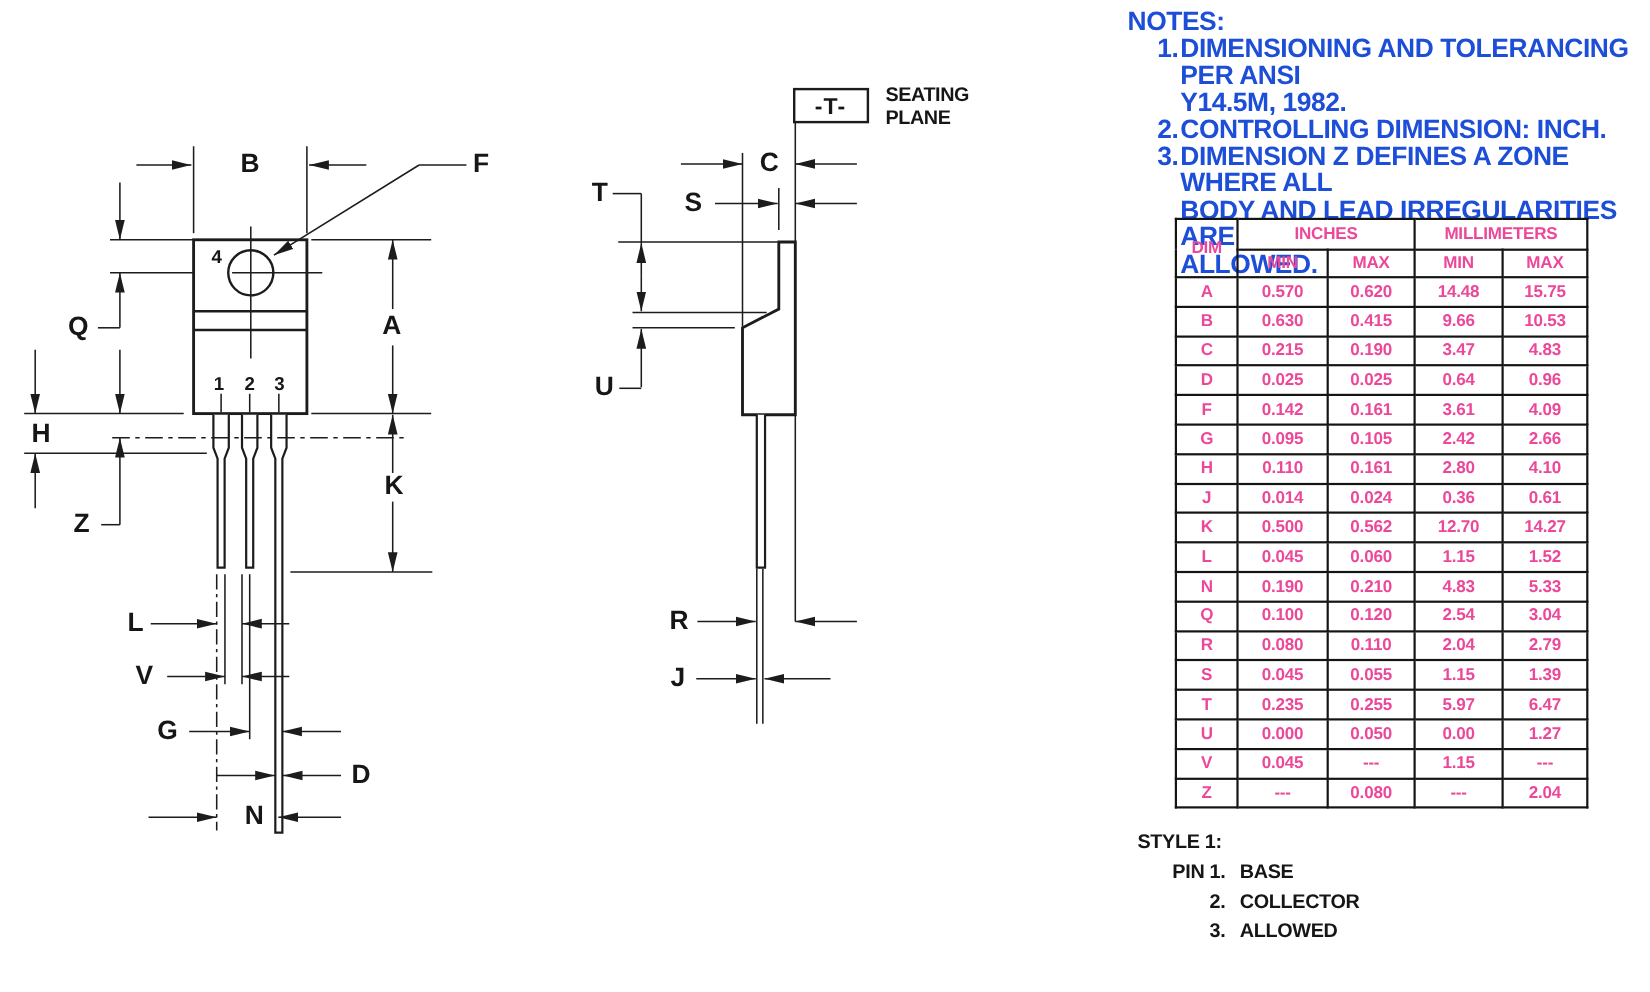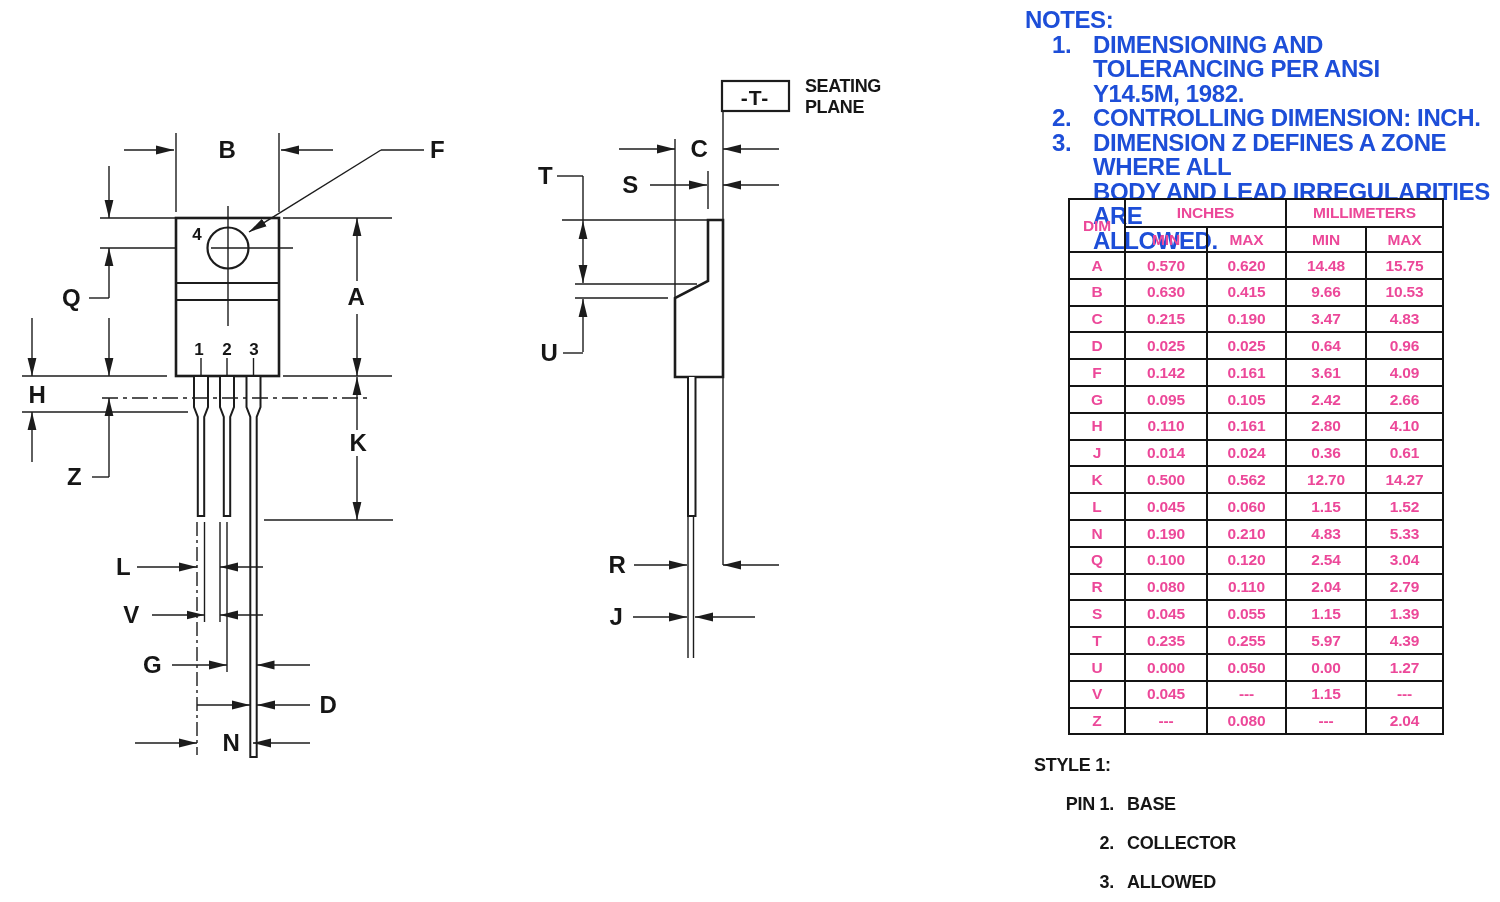--- a/index.html
+++ b/index.html
@@ -13,34 +13,34 @@
   svg text{font-family:"Liberation Sans",sans-serif;font-weight:700;fill:#161616;}
   svg text.dl{font-size:24px;text-anchor:middle;dominant-baseline:central;letter-spacing:-0.5px;}
   svg text.pn{font-size:17px;text-anchor:middle;dominant-baseline:central;}
   svg text.st{font-size:18px;text-anchor:start;dominant-baseline:central;letter-spacing:-0.4px;}
   svg text.tt{font-size:21px;text-anchor:middle;dominant-baseline:central;letter-spacing:1px;}
 
   .notes{position:absolute;left:1025px;top:8px;width:470px;font-size:24px;font-weight:700;
          letter-spacing:-0.4px;line-height:24.5px;color:#1d4ed8;}
   .note{display:flex;}
   .nnum{width:48px;box-sizing:border-box;padding-left:27px;flex:none;}
-  .nbody{flex:1;margin-left:20px;}
+  .nbody{flex:1;}
   .nline{display:block;}
 
   table.dims{position:absolute;left:1068px;top:198px;width:374px;border-collapse:collapse;
              table-layout:fixed;font-size:15.5px;font-weight:700;text-align:center;
              color:#ec4899;letter-spacing:-0.2px;}
   table.dims td{border:2px solid #141414;padding:0;height:24.8px;line-height:1;}
   table.dims tr.h1 td{height:26px;}
   table.dims tr.h2 td{height:23px;}
 
   .style1{position:absolute;left:1028px;top:752px;font-size:18px;font-weight:700;
           line-height:27px;letter-spacing:-0.3px;color:#161616;}
   .s1title{padding-left:6px;}
-  .pnum{display:inline-block;width:86px;text-align:right;margin-right:13px;margin-top:12px;}
+  .pnum{display:inline-block;width:86px;text-align:right;margin-right:13px;}
 </style>
 </head>
 <body>
 
 <div class="stage">
 
   <svg width="1020" height="902" viewBox="0 0 1020 902">
     <defs>
       <marker id="ah" markerUnits="userSpaceOnUse" markerWidth="18" markerHeight="10" viewBox="0 0 18 10" refX="18" refY="5" orient="auto">
         <path d="M0,0.6 L18,5 L0,9.4 Z" fill="#1c1c1c"></path>
@@ -318,21 +318,21 @@
           <td>0.045</td>
           <td>0.055</td>
           <td>1.15</td>
           <td>1.39</td>
         </tr>
     <tr>
           <td>T</td>
           <td>0.235</td>
           <td>0.255</td>
           <td>5.97</td>
-          <td>4.39</td>
+          <td>6.47</td>
         </tr>
     <tr>
           <td>U</td>
           <td>0.000</td>
           <td>0.050</td>
           <td>0.00</td>
           <td>1.27</td>
         </tr>
     <tr>
           <td>V</td>

